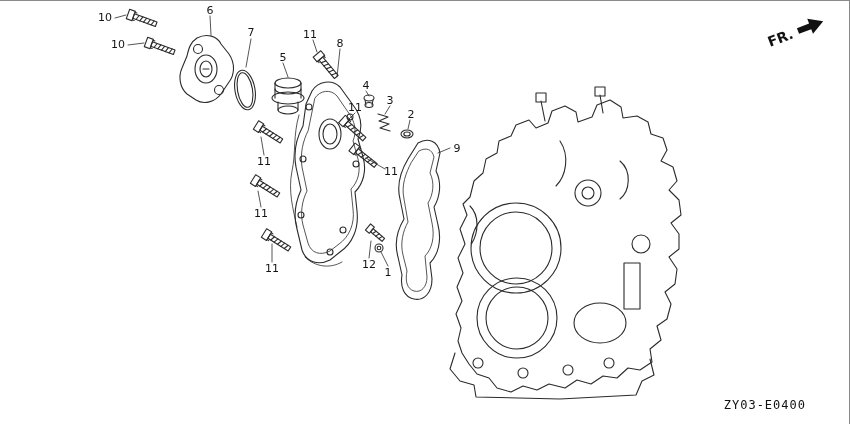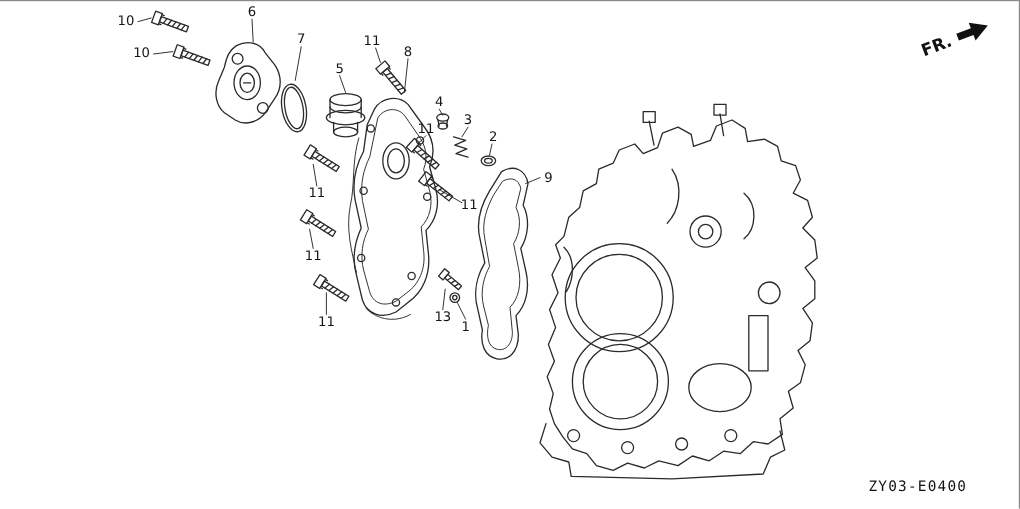--- a/index.html
+++ b/index.html
@@ -197,17 +197,17 @@
     <span class="callout" style="left:340px;top:42px">8</span>
     <span class="callout" style="left:366px;top:84px">4</span>
     <span class="callout" style="left:355px;top:106px">11</span>
     <span class="callout" style="left:390px;top:99px">3</span>
     <span class="callout" style="left:411px;top:113px">2</span>
     <span class="callout" style="left:264px;top:160px">11</span>
     <span class="callout" style="left:391px;top:170px">11</span>
     <span class="callout" style="left:457px;top:147px">9</span>
     <span class="callout" style="left:261px;top:212px">11</span>
     <span class="callout" style="left:272px;top:267px">11</span>
-    <span class="callout" style="left:369px;top:263px">13</span>
+    <span class="callout" style="left:369px;top:263px">12</span>
     <span class="callout" style="left:388px;top:271px">1</span>
   </div>
 
 </div>
 
 </body></html>

